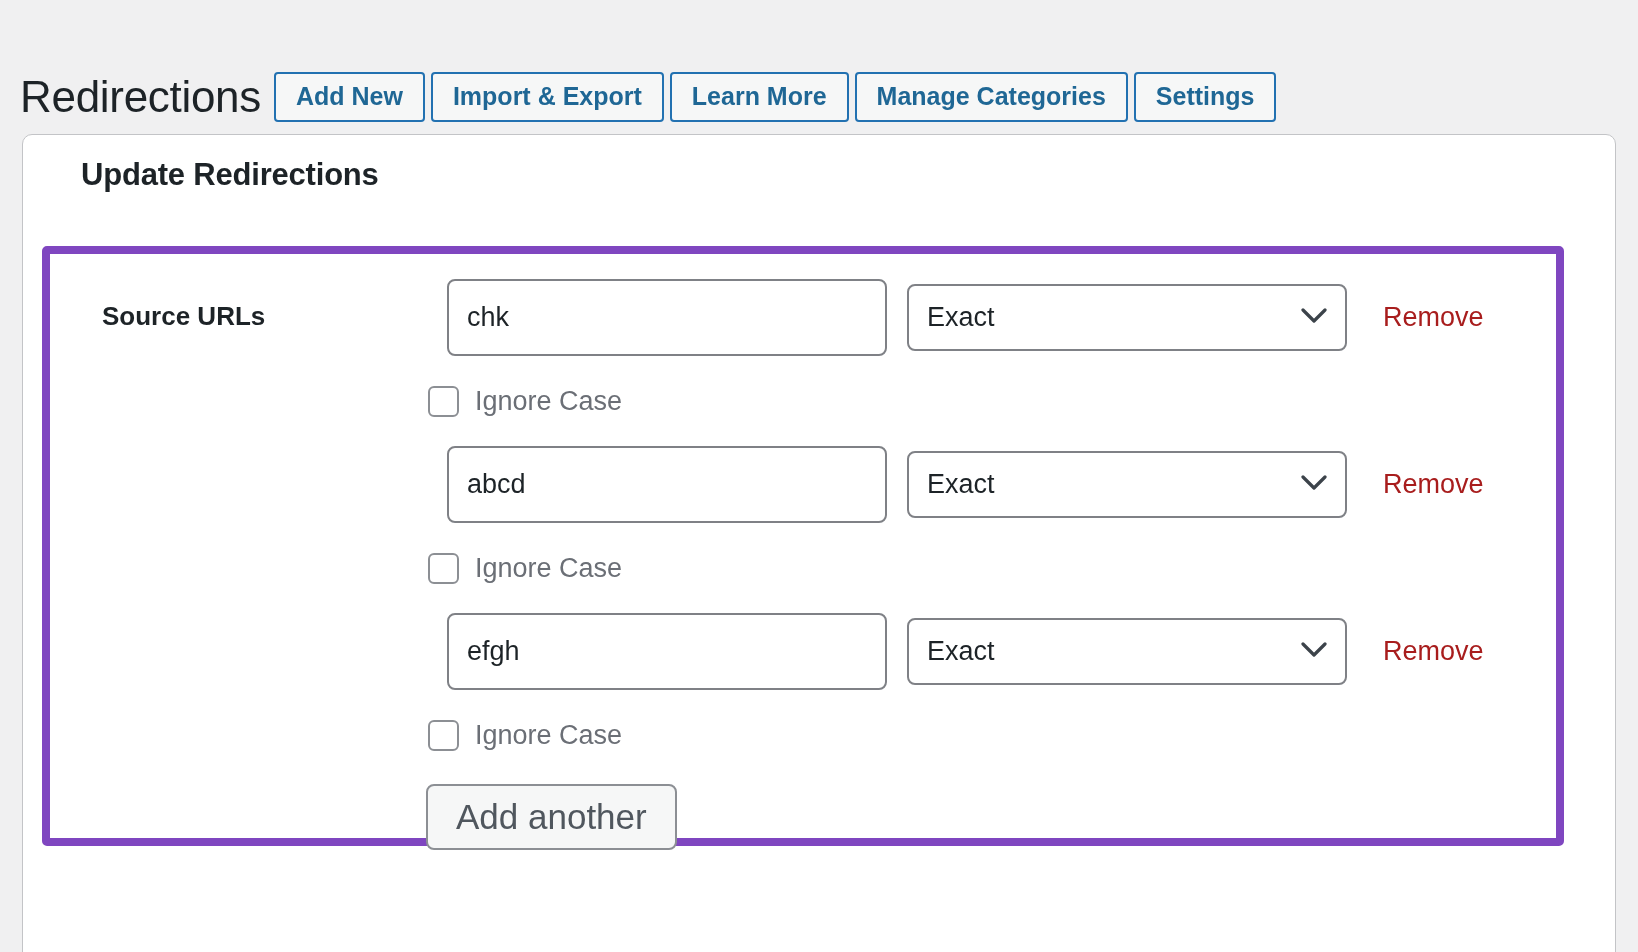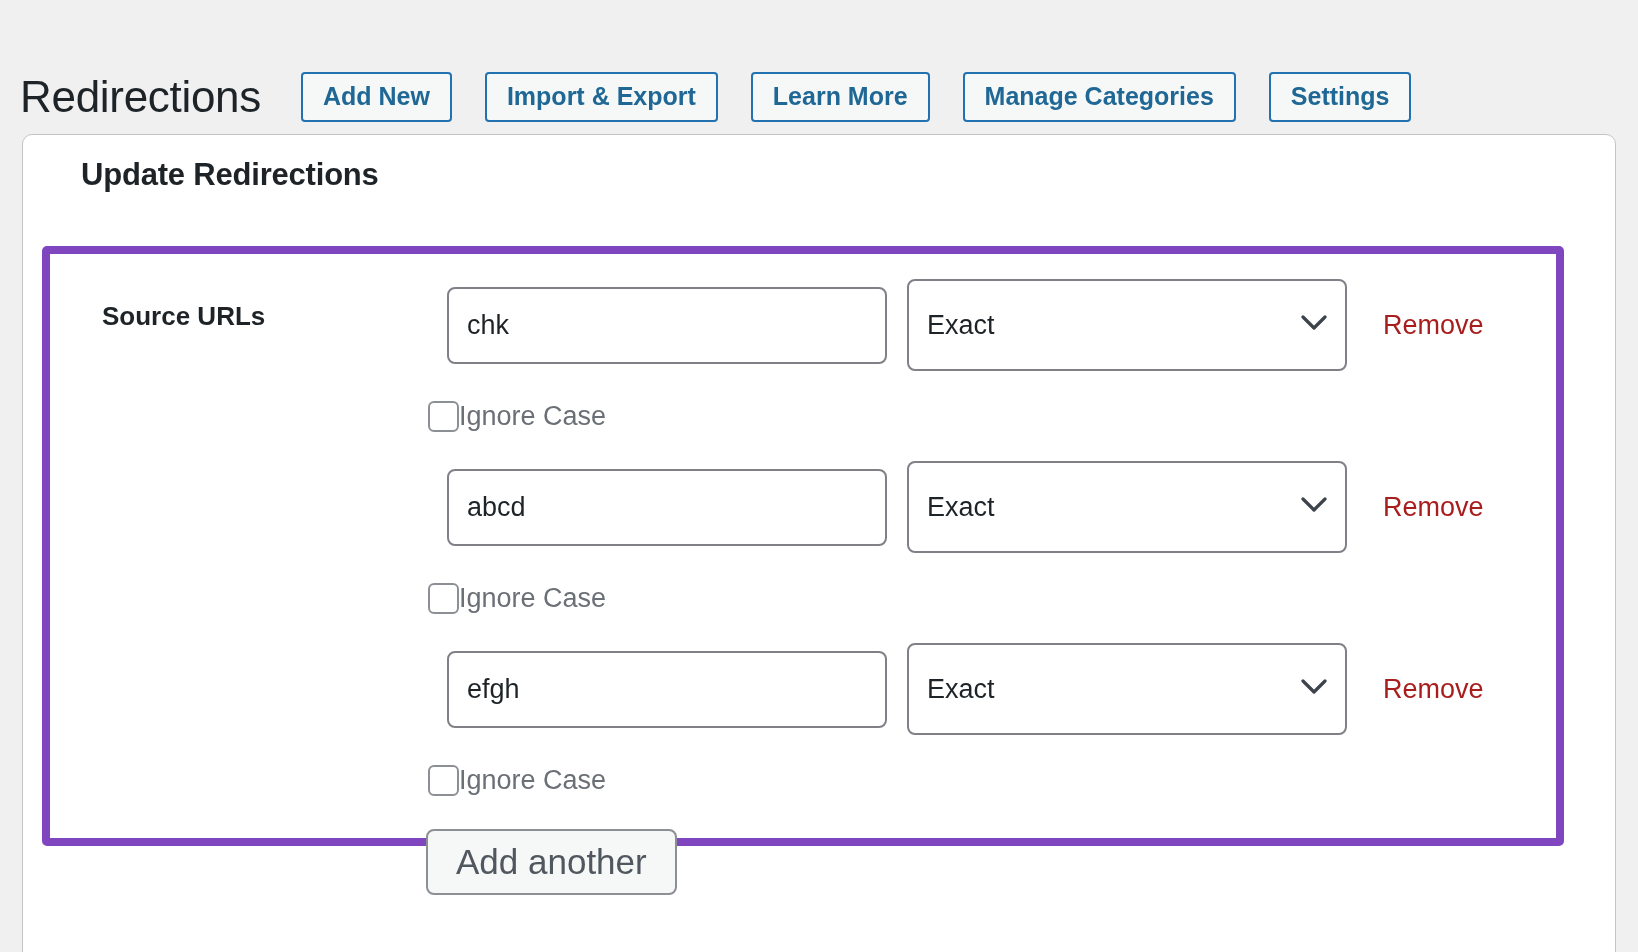--- a/index.html
+++ b/index.html
@@ -10,21 +10,21 @@
     height: 952px;
     background: #f0f0f1;
     font-family: "Liberation Sans", sans-serif;
     -webkit-font-smoothing: antialiased;
   }
 
   
   .page-header {
     display: flex;
     align-items: center;
-    gap: 33px;
+    gap: 6px;
     padding: 37px 0 0 20px;
     height: 156px;
   }
   .page-title {
     font-size: 44px;
     font-weight: 400;
     color: #1d2327;
     line-height: 1;
     letter-spacing: -0.3px;
     margin: 0 7px 0 0;
@@ -115,21 +115,21 @@
     background: #ffffff;
     font-family: "Liberation Sans", sans-serif;
     font-size: 27px;
     color: #1d2327;
     padding: 0 18px;
     outline: none;
   }
   .select-wrap {
     position: relative;
     width: 440px;
-    height: 92px;
+    height: 67px;
   }
   .select-box {
     width: 100%;
     height: 100%;
     border: 2px solid #7f8186;
     border-radius: 8px;
     background: #ffffff;
     font-family: "Liberation Sans", sans-serif;
     font-size: 27px;
     color: #1d2327;
@@ -151,21 +151,21 @@
     color: #a81d1d;
     text-decoration: none;
     cursor: pointer;
     white-space: nowrap;
     margin-left: 16px;
   }
 
   .case-row {
     display: flex;
     align-items: center;
-    gap: 0;
+    gap: 16px;
     height: 90px;
     padding-left: 2px;
   }
   .cbox {
     width: 31px;
     height: 31px;
     border: 2px solid #8c8f94;
     border-radius: 6px;
     background: #ffffff;
     flex: 0 0 31px;

